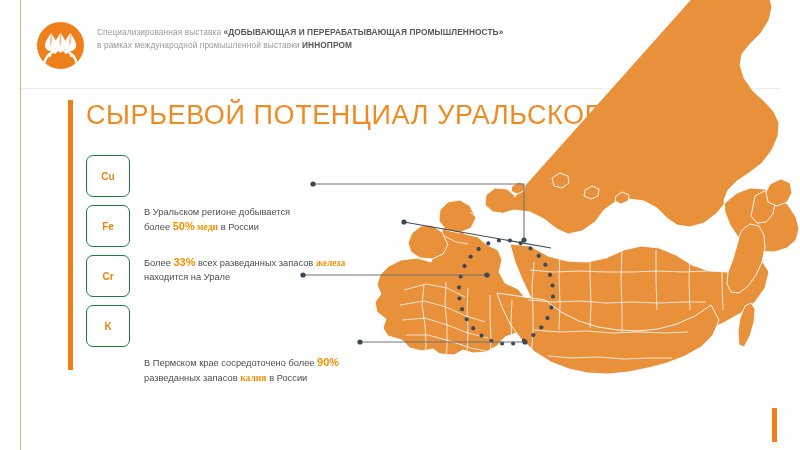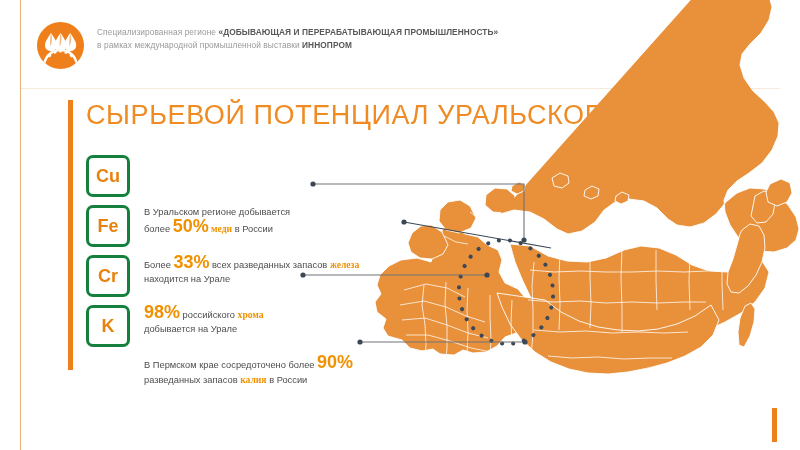--- a/index.html
+++ b/index.html
@@ -110,45 +110,45 @@
   .fact {
     position: relative;
     height: 50px;
   }
   .badge {
     position: absolute;
     left: 0;
     top: 0;
     width: 44px;
     height: 42px;
-    border: 3px solid #15803d;
+    border: 1px solid #15803d;
     border-radius: 7px;
     background: #ffffff;
     color: #e8820f;
-    font-size: 18px;
+    font-size: 10px;
     font-weight: bold;
     display: flex;
     align-items: center;
     justify-content: center;
     box-sizing: border-box;
   }
   .fact-text {
     position: absolute;
     left: 58px;
     top: 3px;
     width: 250px;
     font-size: 9.3px;
     line-height: 13.5px;
     color: #4d4d4f;
     margin-top: 48px;
   }
   .fact-text .num {
     color: #f29100;
     font-weight: bold;
-    font-size: 18px;
+    font-size: 11px;
   }
   .fact-text .hl {
     color: #f29100;
     font-weight: bold;
     font-size: 9.6px;
     font-family: Liberation Serif, serif;
   }
 
   
   .map-layer {
@@ -199,21 +199,21 @@
           <rect x="16.6" y="28.3" width="2.6" height="3.4" transform="rotate(-24 17.9 30)"></rect>
           <rect x="22.2" y="27.0" width="2.6" height="3.4" transform="rotate(-6 23.5 28.7)"></rect>
           <rect x="27.8" y="28.3" width="2.6" height="3.4" transform="rotate(18 29.1 30)"></rect>
           <rect x="33.2" y="31.6" width="2.6" height="3.4" transform="rotate(38 34.5 33.3)"></rect>
         </g>
       </svg>
     </div>
 
     <div class="header-text">
       <div class="hline">
-        <span>Специализированная регионе </span><b>«ДОБЫВАЮЩАЯ И ПЕРЕРАБАТЫВАЮЩАЯ ПРОМЫШЛЕННОСТЬ»</b>
+        <span>Специализированная выставка </span><b>«ДОБЫВАЮЩАЯ И ПЕРЕРАБАТЫВАЮЩАЯ ПРОМЫШЛЕННОСТЬ»</b>
       </div>
       <div class="hline">
         <span>в рамках международной промышленной выставки </span><b>ИННОПРОМ</b>
       </div>
     </div>
   </div>
 
   <div class="header-sep"></div>
 
   <div class="title-bar"></div>
@@ -232,24 +232,20 @@
     <div class="fact">
       <div class="badge">Fe</div>
       <div class="fact-text">
         <span>Более </span><span class="num">33%</span><span> всех разведанных запасов </span><span class="hl">железа</span><br>
         <span>находится на Урале</span>
       </div>
     </div>
 
     <div class="fact">
       <div class="badge">Cr</div>
-      <div class="fact-text">
-        <span class="num">98%</span><span> российского </span><span class="hl">хрома</span><br>
-        <span>добывается на Урале</span>
-      </div>
     </div>
 
     <div class="fact">
       <div class="badge">K</div>
       <div class="fact-text">
         <span>В Пермском крае сосредоточено более </span><span class="num">90%</span><br>
         <span>разведанных запасов </span><span class="hl">калия</span><span> в России</span>
       </div>
     </div>
 

